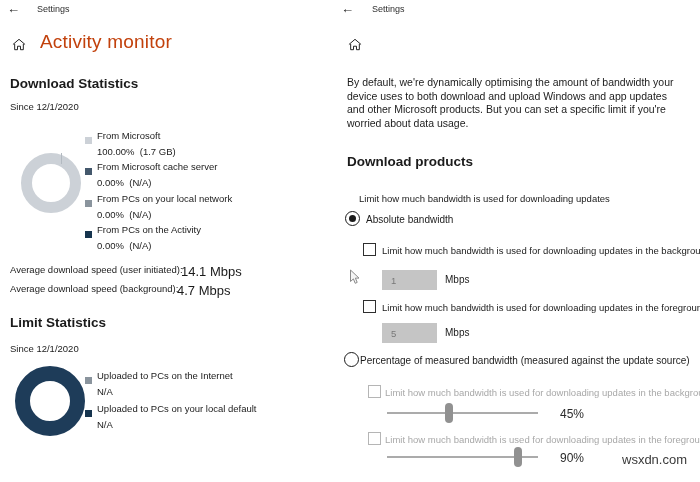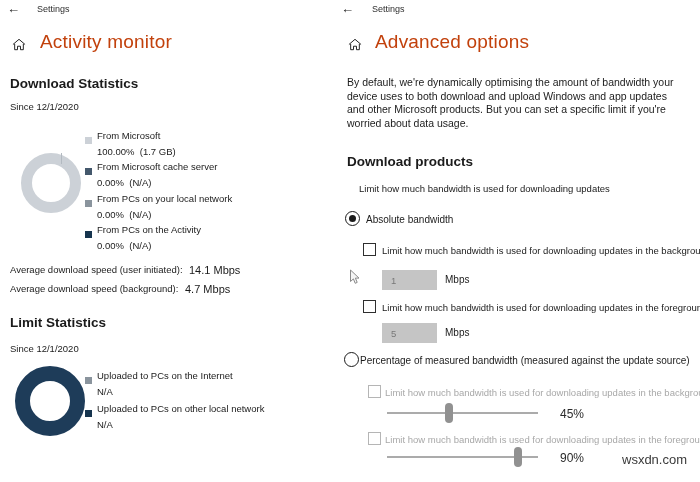--- a/index.html
+++ b/index.html
@@ -18,21 +18,21 @@
   .sec-heading { position:absolute; font-size:13.5px; font-weight:600; color:#1b1b1b; white-space:nowrap; }
   .since { position:absolute; font-size:9.5px; color:#1b1b1b; }
 
   .donut { position:absolute; border-radius:50%; box-sizing:border-box; }
   .donut-notch { position:absolute; left:29px; top:-11px; width:1px; height:11px; background:#b3bac1; }
 
   .legend-swatch { position:absolute; width:7px; height:7px; }
   .legend-text { position:absolute; font-size:9.5px; line-height:15.5px; color:#1b1b1b; white-space:pre; }
 
   .stat-label { position:absolute; font-size:9.5px; white-space:nowrap; }
-  .stat-value { position:absolute; font-size:11px; white-space:nowrap;margin-left:8px; }
+  .stat-value { position:absolute; font-size:13px; white-space:nowrap; }
 
   .para { position:absolute; font-size:10.5px; line-height:13.6px; color:#1b1b1b; }
   .caption { position:absolute; font-size:9.5px; white-space:nowrap; }
 
   .radio { position:absolute; width:15px; height:15px; border:1.5px solid #1b1b1b; border-radius:50%;
            box-sizing:border-box; background:#fff; display:flex; align-items:center; justify-content:center; }
   .radio .dot { width:7px; height:7px; border-radius:50%; background:#1b1b1b; }
   .radio-label { position:absolute; font-size:10px; white-space:nowrap; }
 
   .checkbox { position:absolute; width:13px; height:13px; border:1.5px solid #2e2e2e; box-sizing:border-box; background:#fff; }
@@ -93,39 +93,38 @@
 
   <div class="sec-heading" style="left:10px; top:315px;">Limit Statistics</div>
   <div class="since" style="left:10px; top:343px;">Since 12/1/2020</div>
 
   <div class="donut" style="left: 15px; top: 366px; width: 70px; height: 70px; border: 15px solid rgb(30, 60, 89);"></div>
 
   <div class="legend-swatch" style="left: 85px; top: 377px; background-color: rgb(138, 148, 157);"></div>
   <div class="legend-text" style="left:97px; top:368px;"><span>Uploaded to PCs on the Internet</span><br><span>N/A</span></div>
 
   <div class="legend-swatch" style="left: 85px; top: 410px; background-color: rgb(22, 52, 78);"></div>
-  <div class="legend-text" style="left:97px; top:401px;"><span>Uploaded to PCs on other local network</span><br><span>N/A</span></div>
+  <div class="legend-text" style="left:97px; top:401px;"><span>Uploaded to PCs on your local default</span><br><span>N/A</span></div>
 </div>
 
 <div class="panel" id="panel-right">
   <div class="nav-back" style="left:6px; top:2px;">←</div>
   <div class="nav-title" style="left:37px; top:4px;">Settings</div>
 
   <span class="home-icon" style="left:13px; top:37px;">
     <svg width="14" height="13" viewBox="0 0 16 15" fill="none" stroke="#1b1b1b" stroke-width="1.1">
       <path d="M1 7.5 L8 1.5 L15 7.5"></path>
       <path d="M3 6.8 V13.5 H6.3 V9.5 H9.7 V13.5 H13 V6.8"></path>
     </svg>
   </span>
-  <div class="page-title" style="left:40px; top:31px;">Advanced options</div>
 
   <div class="para" style="left:12px; top:76px; width:340px;">By default, we're dynamically optimising the amount of bandwidth your device uses to both download and upload Windows and app updates and other Microsoft products. But you can set a specific limit if you're worried about data usage.</div>
 
   <div class="sec-heading" style="left:12px; top:154px;">Download products</div>
-  <div class="caption" style="left:12px; top:183px;padding-left:12px;">Limit how much bandwidth is used for downloading updates</div>
+  <div class="caption" style="left:12px; top:193px;padding-left:12px;">Limit how much bandwidth is used for downloading updates</div>
 
   <div class="radio" style="left:10px; top:211px;">
       <div class="dot"></div>
     </div>
   <div class="radio-label" style="left:31px; top:214px;">Absolute bandwidth</div>
 
   <div class="checkbox" style="left:28px; top:243px;"></div>
   <div class="cb-label" style="left:47px; top:245px;">Limit how much bandwidth is used for downloading updates in the background</div>
 
   <span class="cursor" style="left:14px; top:269px;">

